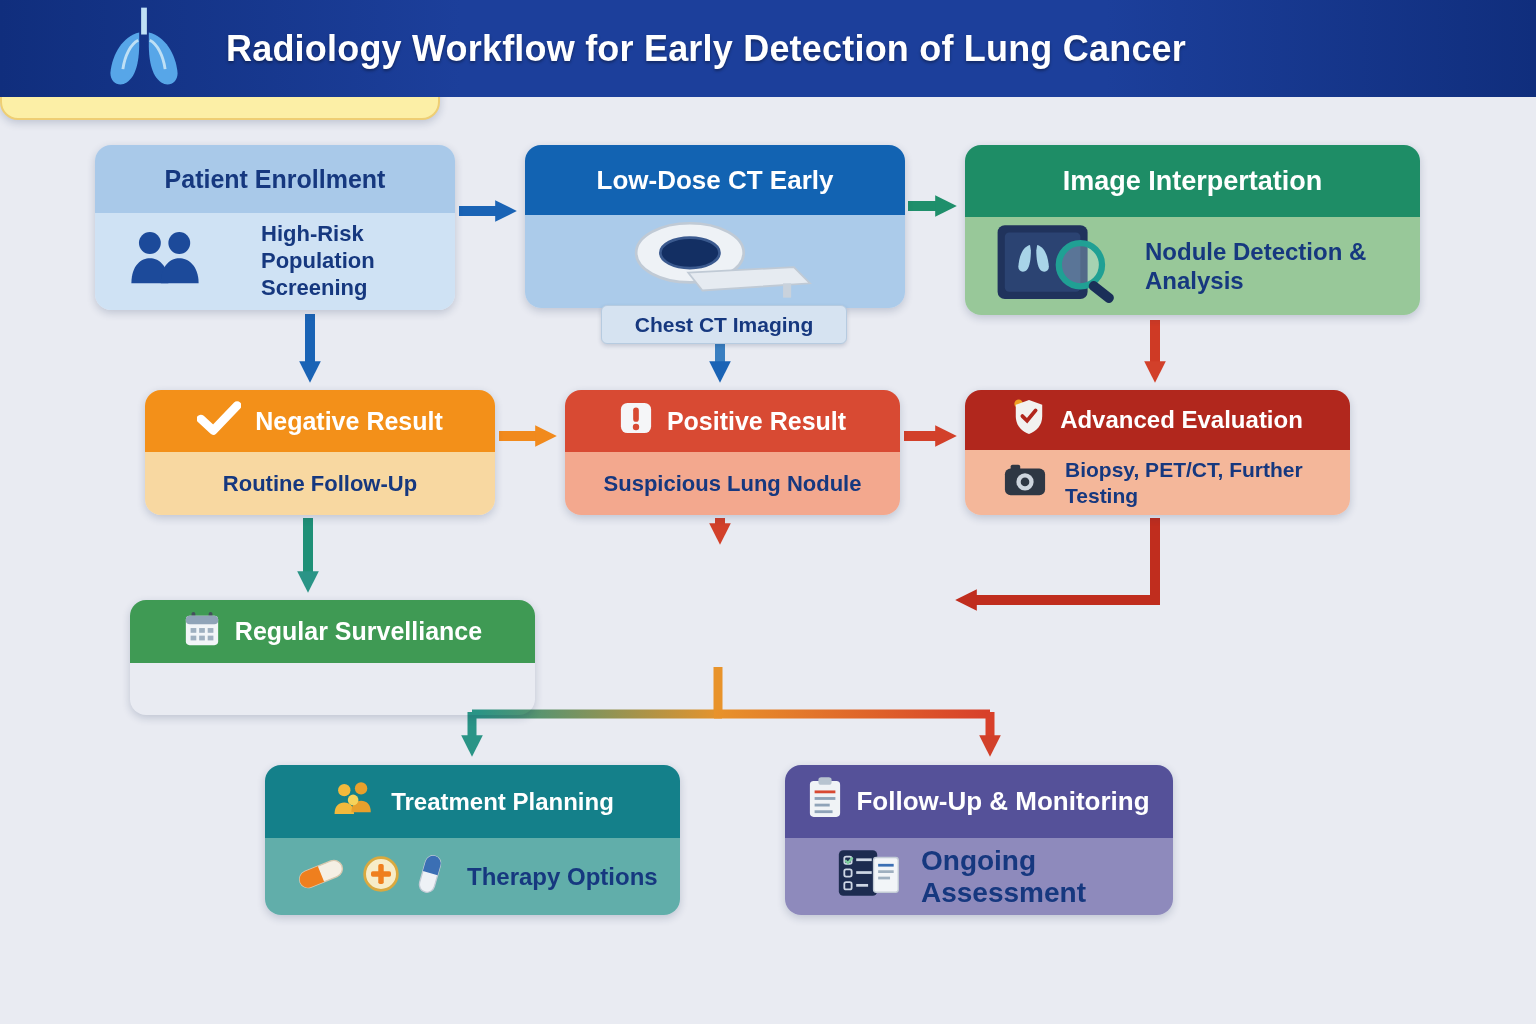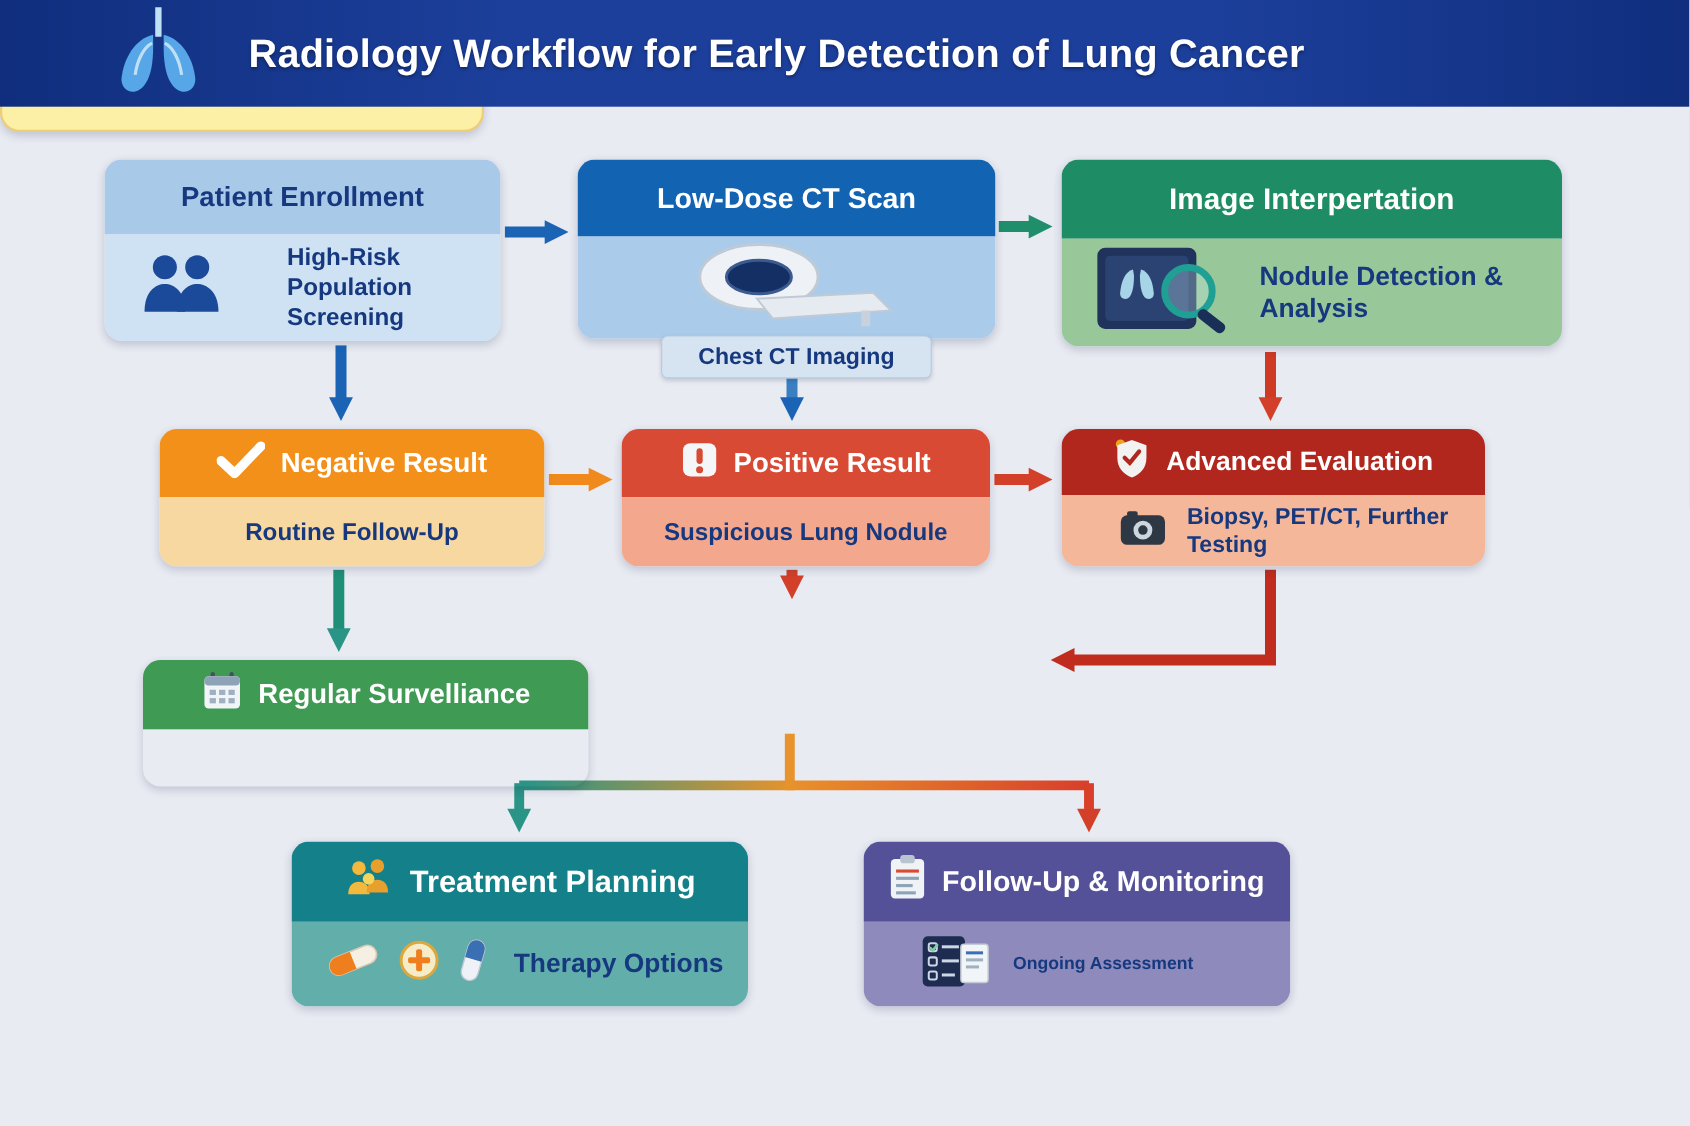--- a/index.html
+++ b/index.html
@@ -54,45 +54,45 @@
   #n-negative{left:145px;top:390px;width:350px;height:125px;}
   #n-negative .node-head{height:62px;background:#f39019;font-size:25px;}
   #n-negative .node-body{height:63px;background:#f8d8a1;justify-content:center;font-size:22px;}
 
   #n-positive{left:565px;top:390px;width:335px;height:125px;}
   #n-positive .node-head{height:62px;background:#d84a33;font-size:25px;}
   #n-positive .node-body{height:63px;background:#f3a88e;justify-content:center;font-size:22px;}
 
   #n-advanced{left:965px;top:390px;width:385px;height:125px;}
   #n-advanced .node-head{height:60px;background:#b1271d;font-size:24px;}
-  #n-advanced .node-body{height:65px;background:#f4b79a;justify-content:flex-start;padding-left:52px;gap:18px;font-size:21px;}
+  #n-advanced .node-body{height:65px;background:#f4b79a;justify-content:flex-start;padding-left:38px;gap:18px;font-size:21px;}
   #n-advanced .wrap{width:250px;}
   
   #n-diagnosis{
     left:505px;top:545px;width:440px;height:120px;z-index:3;
     background:#fcefa6;border:2px solid #eece74;border-radius:18px;
     display:flex;align-items:center;gap:20px;padding-left:28px;box-sizing:border-box;
     box-shadow:0 3px 8px rgba(25,45,85,.20);
   }
   #n-diagnosis .col{flex:1;display:flex;flex-direction:column;align-items:center;gap:8px;padding-right:34px;}
   #n-diagnosis .t{font-size:26px;font-weight:700;color:#143472;}
   #n-diagnosis .s{font-size:22px;font-weight:700;color:#1a3f86;}
 
   #n-surveil{left:130px;top:600px;width:405px;height:115px;}
   #n-surveil .node-head{height:63px;background:#3f9a54;font-size:25px;}
   #n-surveil .node-body{height:52px;background:#acd4a4;justify-content:center;font-size:22px;}
   
   #n-treatment{left:265px;top:765px;width:415px;height:150px;}
-  #n-treatment .node-head{height:73px;background:#14808a;font-size:28px;}
+  #n-treatment .node-head{height:73px;background:#14808a;font-size:24px;}
   #n-treatment .node-body{height:77px;background:#61aeaa;justify-content:flex-start;padding-left:28px;gap:12px;font-size:24px;}
   #n-treatment .label{margin-left:8px;}
 
   #n-followup{left:785px;top:765px;width:388px;height:150px;}
   #n-followup .node-head{height:73px;background:#555199;font-size:26px;}
-  #n-followup .node-body{height:77px;background:#8e8abc;justify-content:flex-start;padding-left:52px;gap:20px;font-size:16px;}
+  #n-followup .node-body{height:77px;background:#8e8abc;justify-content:flex-start;padding-left:52px;gap:20px;font-size:28px;}
   
   #arrows{position:absolute;left:0;top:0;z-index:1;pointer-events:none;}
 </style>
 </head>
 <body>
 
 <div id="stage">
 
   <div id="header-bar">
     <span>
@@ -162,21 +162,21 @@
           <path d="M10 64 C10 42 22 34 32 34 C42 34 54 42 54 64 Z" fill="#1c4a9a"></path>
           <circle cx="67" cy="16" r="13" fill="#1c4a9a"></circle>
           <path d="M45 64 C45 42 57 34 67 34 C77 34 90 42 90 64 Z" fill="#1c4a9a"></path>
         </svg>
       </span>
       <span class="wrap">High-Risk Population Screening</span>
     </div>
   </div>
 
   <div id="n-ct" class="node">
-    <div class="node-head">Low-Dose CT Scan</div>
+    <div class="node-head">Low-Dose CT Early</div>
     <div class="node-body">
       <span>
         <svg width="230" height="86" viewBox="0 0 240 96">
           <ellipse cx="92" cy="40" rx="60" ry="33" fill="#eef2f6" stroke="#c0cad5" stroke-width="3"></ellipse>
           <ellipse cx="92" cy="40" rx="33" ry="17" fill="#132f63"></ellipse>
           <ellipse cx="92" cy="40" rx="33" ry="17" fill="none" stroke="#3b5a8f" stroke-width="3"></ellipse>
           <polygon points="90,62 208,56 226,74 106,82" fill="#e6ebf1" stroke="#c0cad5" stroke-width="2"></polygon>
           <rect x="196" y="74" width="9" height="16" fill="#c9d2dc"></rect>
         </svg>
       </span>

